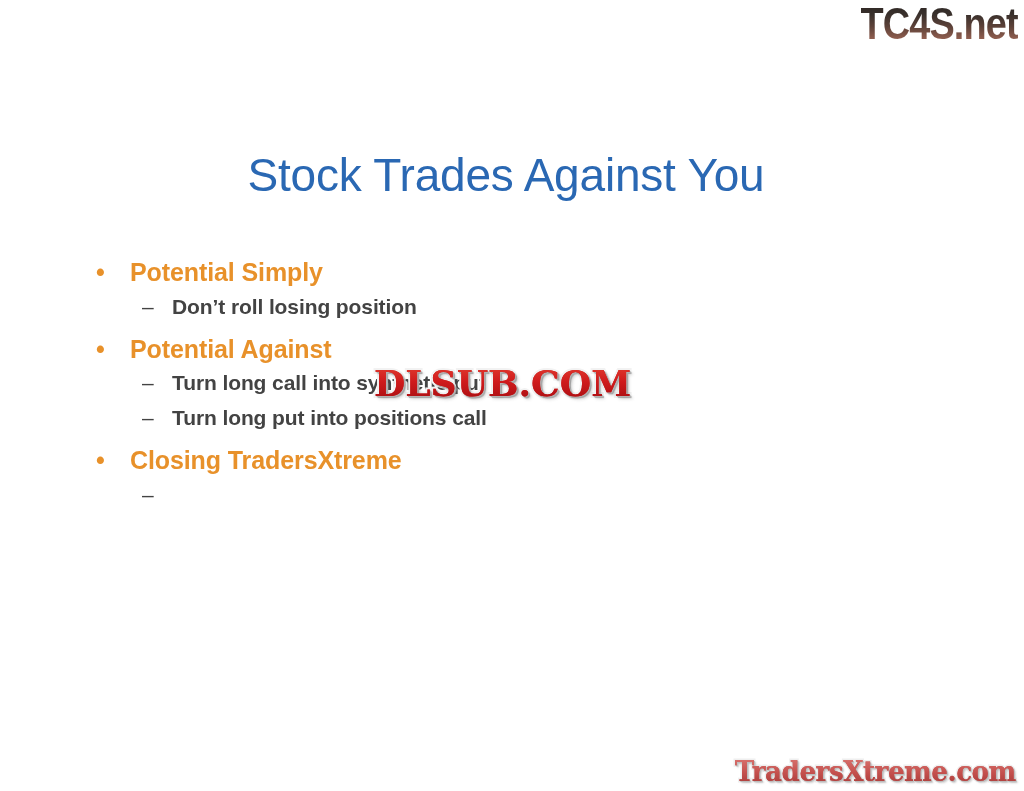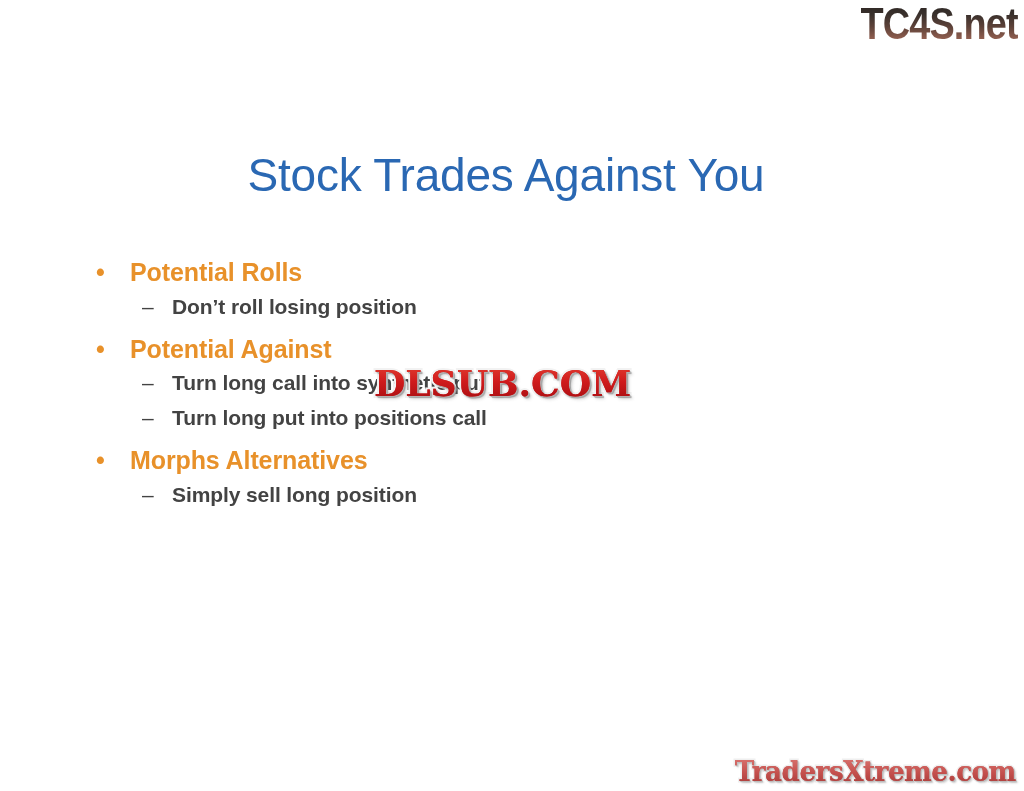--- a/index.html
+++ b/index.html
@@ -181,21 +181,21 @@
 
   <div class="brand-logo">TC4S.net</div>
 
   <h1 class="slide-title">Stock Trades Against You</h1>
 
   <div class="body-list">
 
     <div class="group">
       <div class="lvl1">
         <span class="marker">•</span>
-        <span>Potential Rolls</span>
+        <span>Potential Simply</span>
       </div>
       <div class="lvl2">
         <span class="marker">–</span>
         <span>Don’t roll losing position</span>
       </div>
     </div>
 
     <div class="group">
       <div class="lvl1">
         <span class="marker">•</span>
@@ -207,25 +207,24 @@
       </div>
       <div class="lvl2">
         <span class="marker">–</span>
         <span>Turn long put into positions call</span>
       </div>
     </div>
 
     <div class="group">
       <div class="lvl1">
         <span class="marker">•</span>
-        <span>Morphs Alternatives</span>
-      </div>
-      <div class="lvl2">
-        <span class="marker">–</span>
-        <span>Simply sell long position</span>
+        <span>Closing TradersXtreme</span>
+      </div>
+      <div class="lvl2">
+        <span class="marker">–</span>
       </div>
     </div>
 
   </div>
 
   <div class="watermark">DLSUB.COM<span class="wm-fill">DLSUB.COM</span></div>
 
   <div class="footer-logo">TradersXtreme.com<span class="fl-fill">TradersXtreme.com</span></div>
 
 </div>

